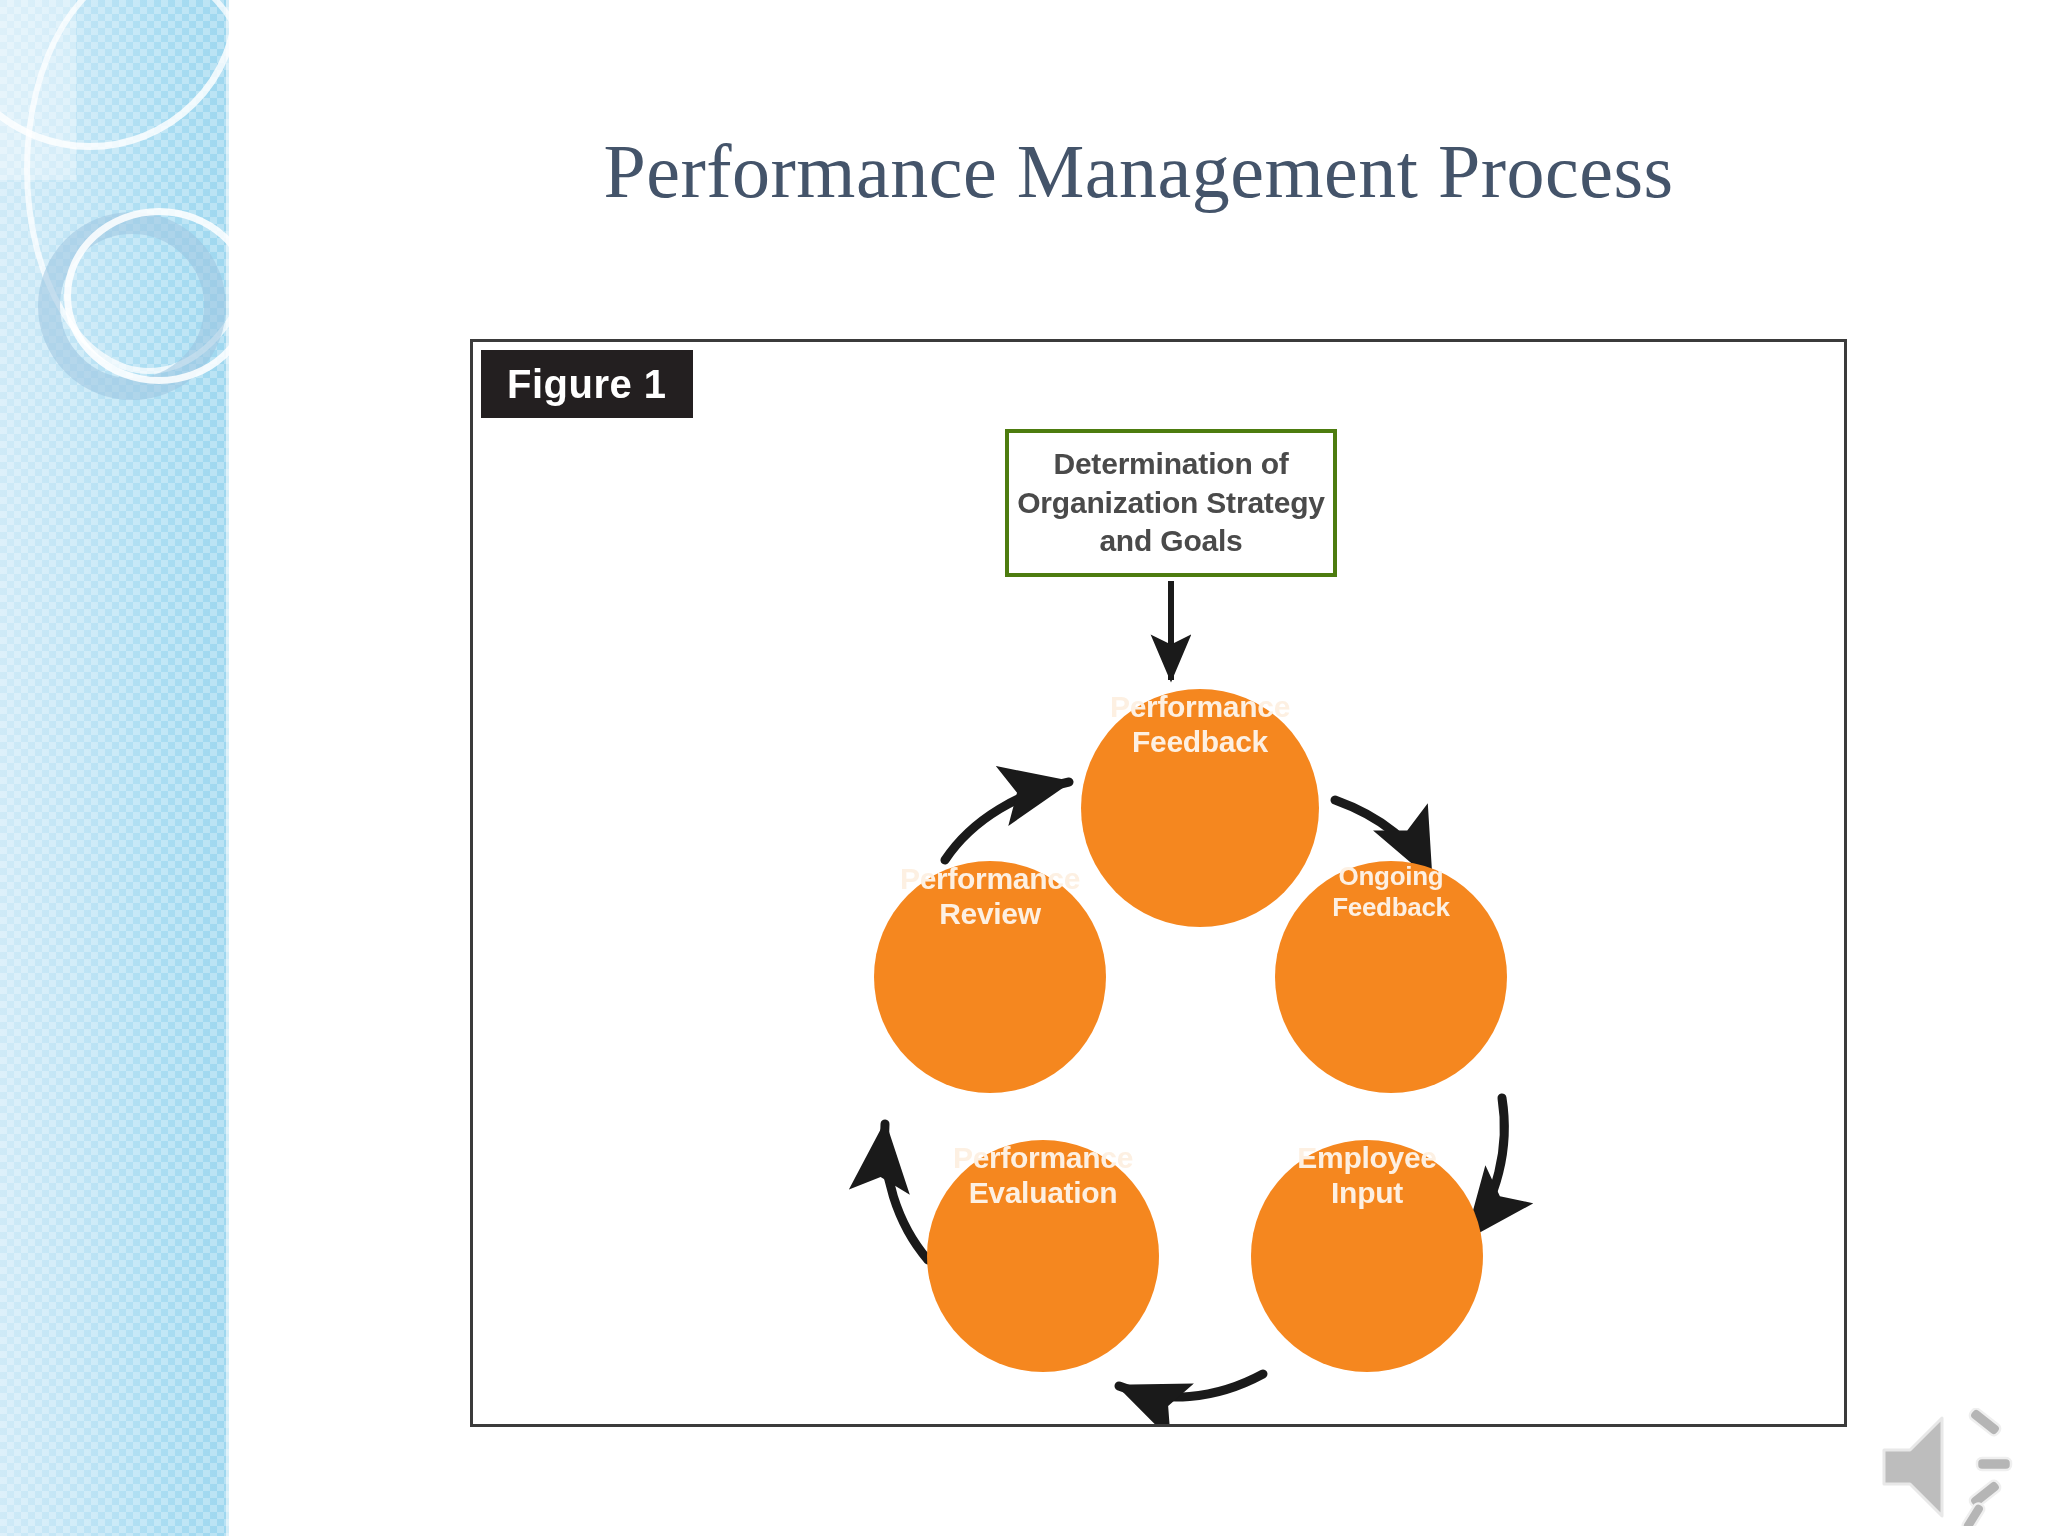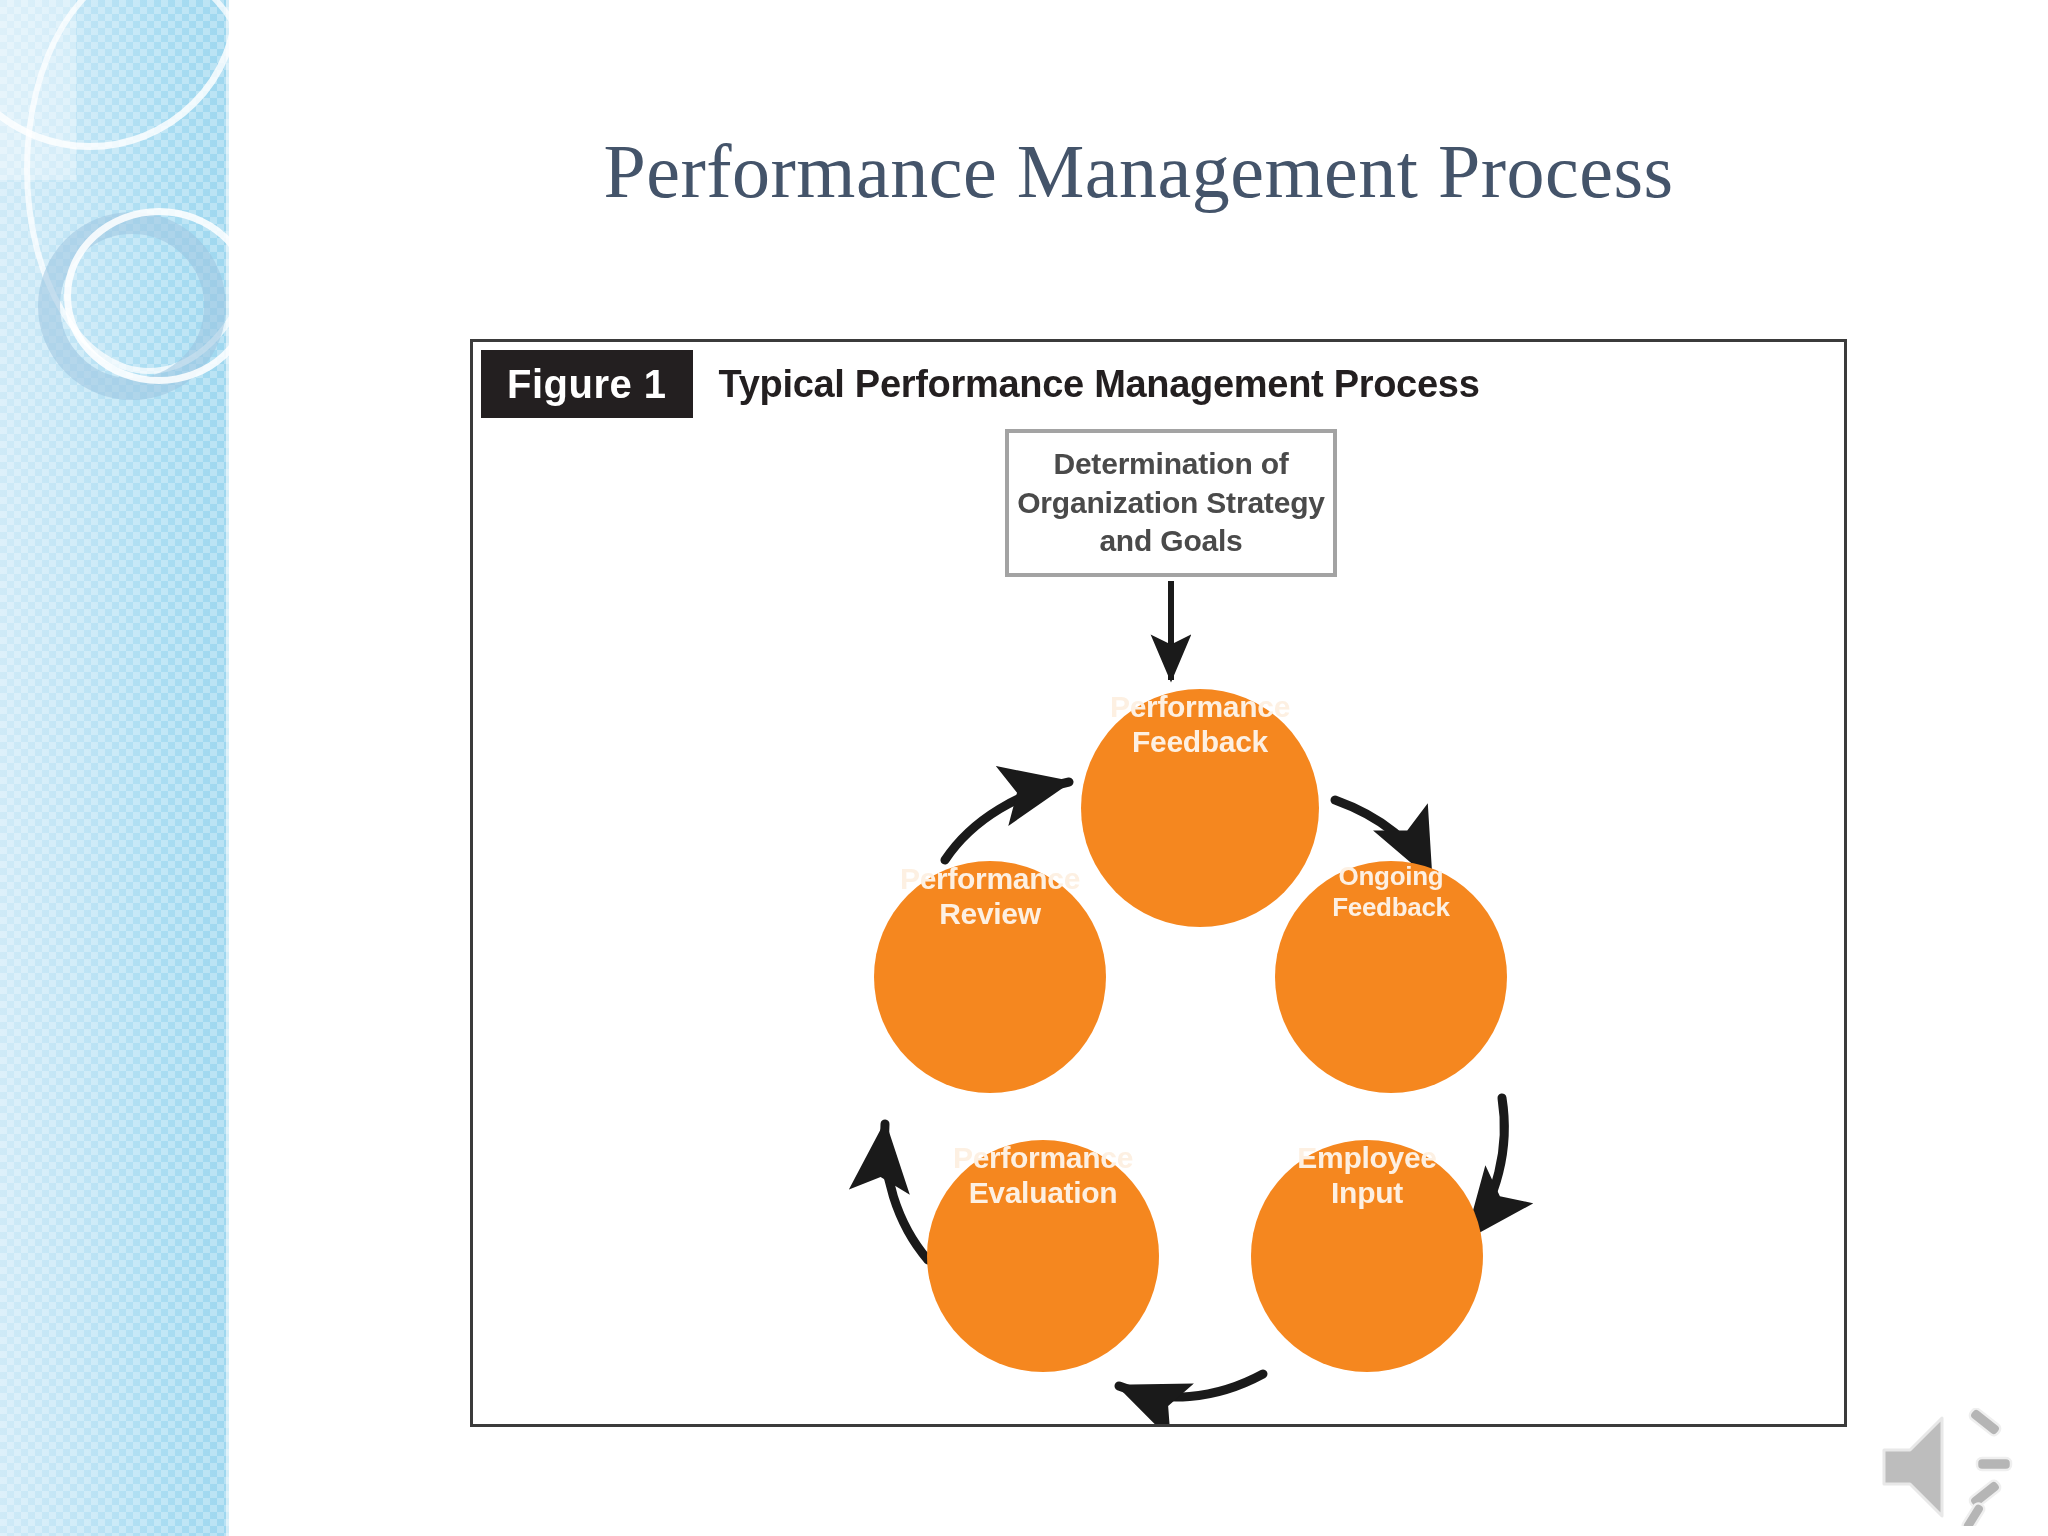--- a/index.html
+++ b/index.html
@@ -143,21 +143,21 @@
     width: 1371px;
     height: 1006px;
   }
 
   
   #strategy-box {
     position: absolute;
     left: 532px; top: 11px;
     width: 332px;
     height: 148px;
-    border: 4px solid #a3a3a3;
+    border: 4px solid #4d7c0f;
     background: #ffffff;
     display: flex;
     align-items: center;
     justify-content: center;
     text-align: center;
     font-family: "Liberation Sans", sans-serif;
     font-size: 30px;
     font-weight: bold;
     color: #4a4a4a;
     line-height: 1.28;
@@ -213,21 +213,20 @@
     <div class="ring" id="ring-d"></div>
     <div id="sidebar-edge"></div>
   </div>
 
   <div id="page-title">Performance Management Process</div>
 
   <div id="figure-frame">
 
     <div id="figure-caption-row">
       <div id="figure-badge">Figure 1</div>
-      <div id="figure-caption-text">Typical Performance Management Process</div>
     </div>
 
     <div id="diagram">
 
       <svg id="arrow-layer" viewBox="0 0 1371 1006">
         <defs>
           <marker id="ah" markerWidth="10" markerHeight="10" refX="7.6" refY="3.4" orient="auto" markerUnits="strokeWidth">
             <path d="M0,0 L8,3.4 L0,6.8 L1.7,3.4 Z" fill="#1a1a1a"></path>
           </marker>
         </defs>

